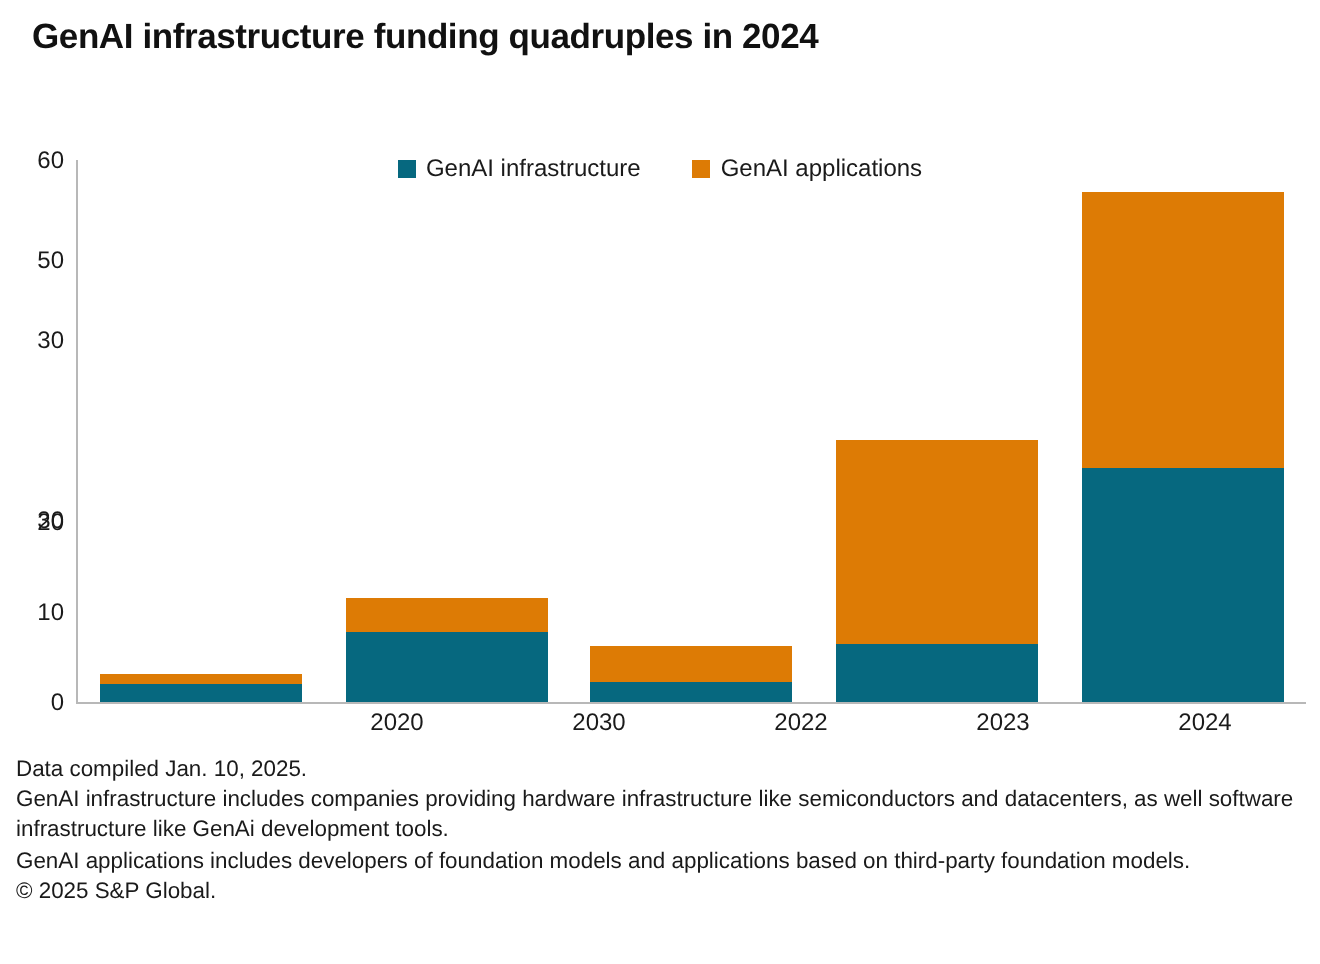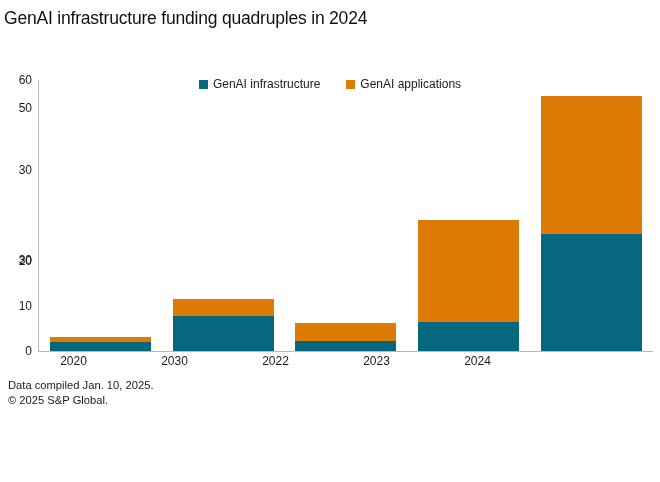--- a/index.html
+++ b/index.html
@@ -12,24 +12,24 @@
     height: 482px;
     font-family: "Liberation Sans", sans-serif;
     color: #1a1a1a;
     overflow: hidden;
     position: relative;
   }
 
   
   .chart-title {
     position: absolute;
-    left: 4px;
+    left: 16px;
     top: 8px;
     font-size: 17.5px;
-    font-weight: normal;
+    font-weight: bold;
     letter-spacing: -0.2px;
     color: #111111;
     white-space: nowrap;
   }
 
   
   .legend {
     position: absolute;
     top: 48px;
     left: 0;
@@ -121,25 +121,25 @@
     flex-direction: column;
     justify-content: flex-end;
   }
   .seg {
     width: 100%;
     display: block;
   }
 
   .x-axis-labels {
     position: absolute;
-    left: 23px;
+    left: 39px;
     top: 284px;
     width: 614px;
     display: flex;
-    justify-content: flex-start;
+    justify-content: flex-end;
   }
   .x-tick {
     width: 101px;
     text-align: center;
     font-size: 12px;
     color: #1a1a1a;
   }
 
   
   .footnotes {
@@ -172,21 +172,21 @@
 </div>
 
 <div class="plot-wrap">
 
   <div class="y-axis-labels" id="y-axis">
       <div class="y-tick" style="top: 281px;">0</div>
       <div class="y-tick" style="top: 235.833px;">10</div>
       <div class="y-tick" style="top: 190.667px;">20</div>
       <div class="y-tick" style="top: 145.5px; margin-top: 44px;">30</div>
       <div class="y-tick" style="top: 100.333px;">30</div>
-      <div class="y-tick" style="top: 38px; text-align: right;">50</div>
+      <div class="y-tick" style="top: 60px; text-align: right;">50</div>
       <div class="y-tick" style="top: 10px; margin-left: 44px;">60</div>
     </div>
 
   <div class="axis-line-v"></div>
   <div class="axis-line-h"></div>
 
   <div class="bars-area" id="bars-area">
       <div class="bar-group">
         <div class="bar-stack">
           <div class="seg" style="background: rgb(221, 123, 5); height: 4.065px;"></div>
@@ -223,14 +223,16 @@
       <div class="x-tick">2020</div>
       <div class="x-tick">2030</div>
       <div class="x-tick">2022</div>
       <div class="x-tick">2023</div>
       <div class="x-tick">2024</div>
     </div>
 </div>
 
 <div class="footnotes" id="footnotes">
     <p>Data compiled Jan. 10, 2025.</p>
+    <p>GenAI infrastructure includes companies providing hardware infrastructure like semiconductors and datacenters, as well software infrastructure like GenAi development tools.</p>
+    <p>GenAI applications includes developers of foundation models and applications based on third-party foundation models.</p>
     <p>© 2025 S&amp;P Global.</p>
   </div>
 
 </body></html>

